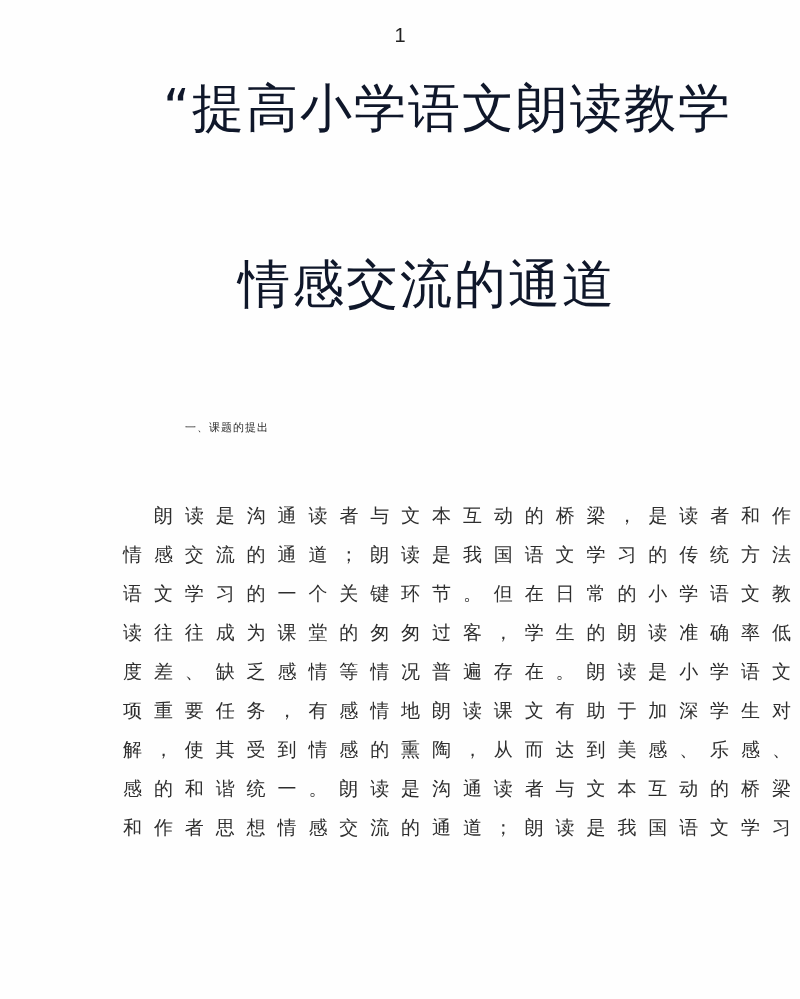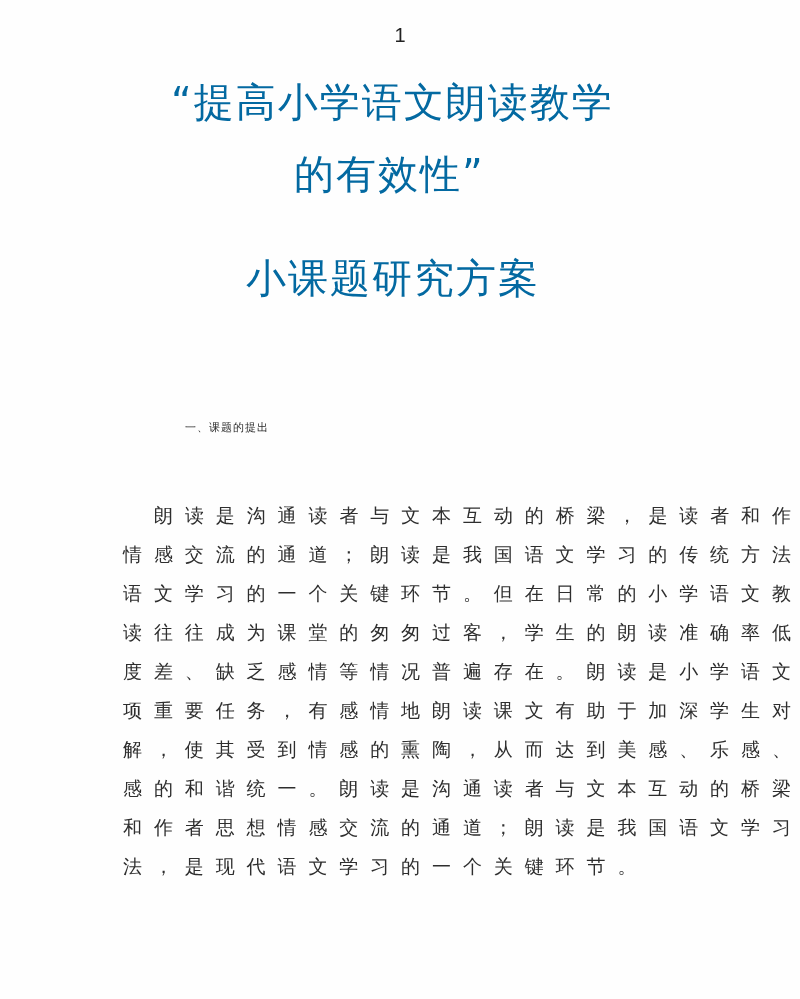--- a/index.html
+++ b/index.html
@@ -26,26 +26,25 @@
       left: 0;
       width: 800px;
       text-align: center;
       font-family: "Liberation Sans", sans-serif;
       font-size: 20px;
       color: #222222;
     }
     .title-line {
       position: absolute;
       white-space: nowrap;
-      color: #0369a1;
+      color: #0f172a;
       font-family: "DejaVu Sans", sans-serif;
-      font-size: 40px;
+      font-size: 52px;
       letter-spacing: 2px;
       line-height: 1;
-      margin-left: 8px;
     }
     .title-line-1 { top: 82px; left: 163px; }
     .title-line-2 { top: 154px; left: 286px; }
     .title-line-3 { top: 258px; left: 238px; }
 
     .section-heading {
       position: absolute;
       top: 420px;
       left: 185px;
       font-size: 11px;
@@ -72,30 +71,28 @@
       padding-left: 31px;
     }
   </style>
 </head>
 <body>
 
 <div class="page">
   <div class="page-number">1</div>
 
   <div class="title-line title-line-1">“提高小学语文朗读教学</div>
-  <div class="title-line title-line-2">的有效性”</div>
-  <div class="title-line title-line-3">小课题研究方案</div>
+  <div class="title-line title-line-3">情感交流的通道</div>
 
   <div class="section-heading">一、课题的提出</div>
 
   <div class="body-text">
     <span class="body-line indent">朗读是沟通读者与文本互动的桥梁，是读者和作者思想</span>
     <span class="body-line">情感交流的通道；朗读是我国语文学习的传统方法，是现代</span>
     <span class="body-line">语文学习的一个关键环节。但在日常的小学语文教学中，朗</span>
     <span class="body-line">读往往成为课堂的匆匆过客，学生的朗读准确率低、流利程</span>
     <span class="body-line">度差、缺乏感情等情况普遍存在。朗读是小学语文教学中一</span>
     <span class="body-line">项重要任务，有感情地朗读课文有助于加深学生对课文的理</span>
     <span class="body-line">解，使其受到情感的熏陶，从而达到美感、乐感、语感、情</span>
     <span class="body-line">感的和谐统一。朗读是沟通读者与文本互动的桥梁，是读者</span>
     <span class="body-line">和作者思想情感交流的通道；朗读是我国语文学习的传统方</span>
-    <span class="body-line">法，是现代语文学习的一个关键环节。</span>
   </div>
 </div>
 
 </body></html>

